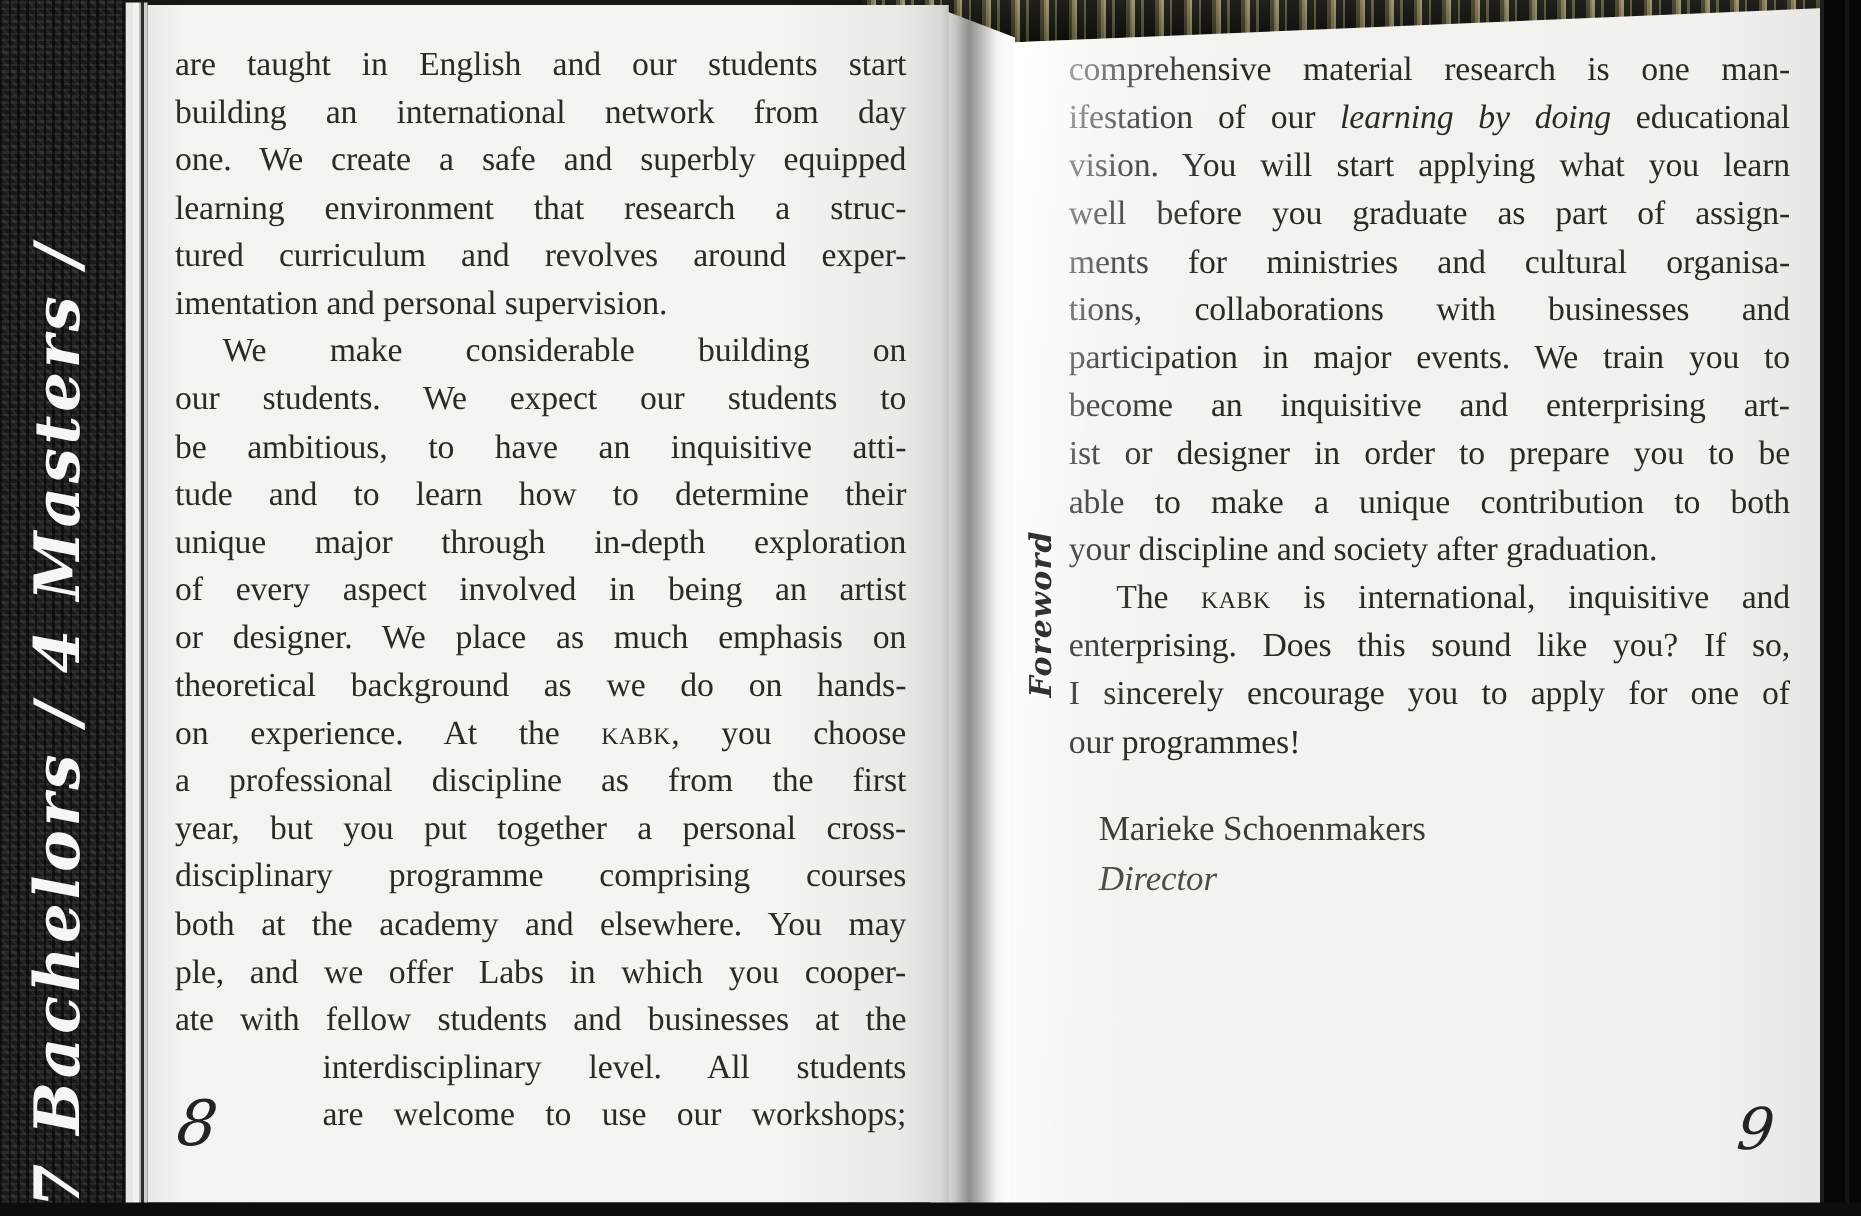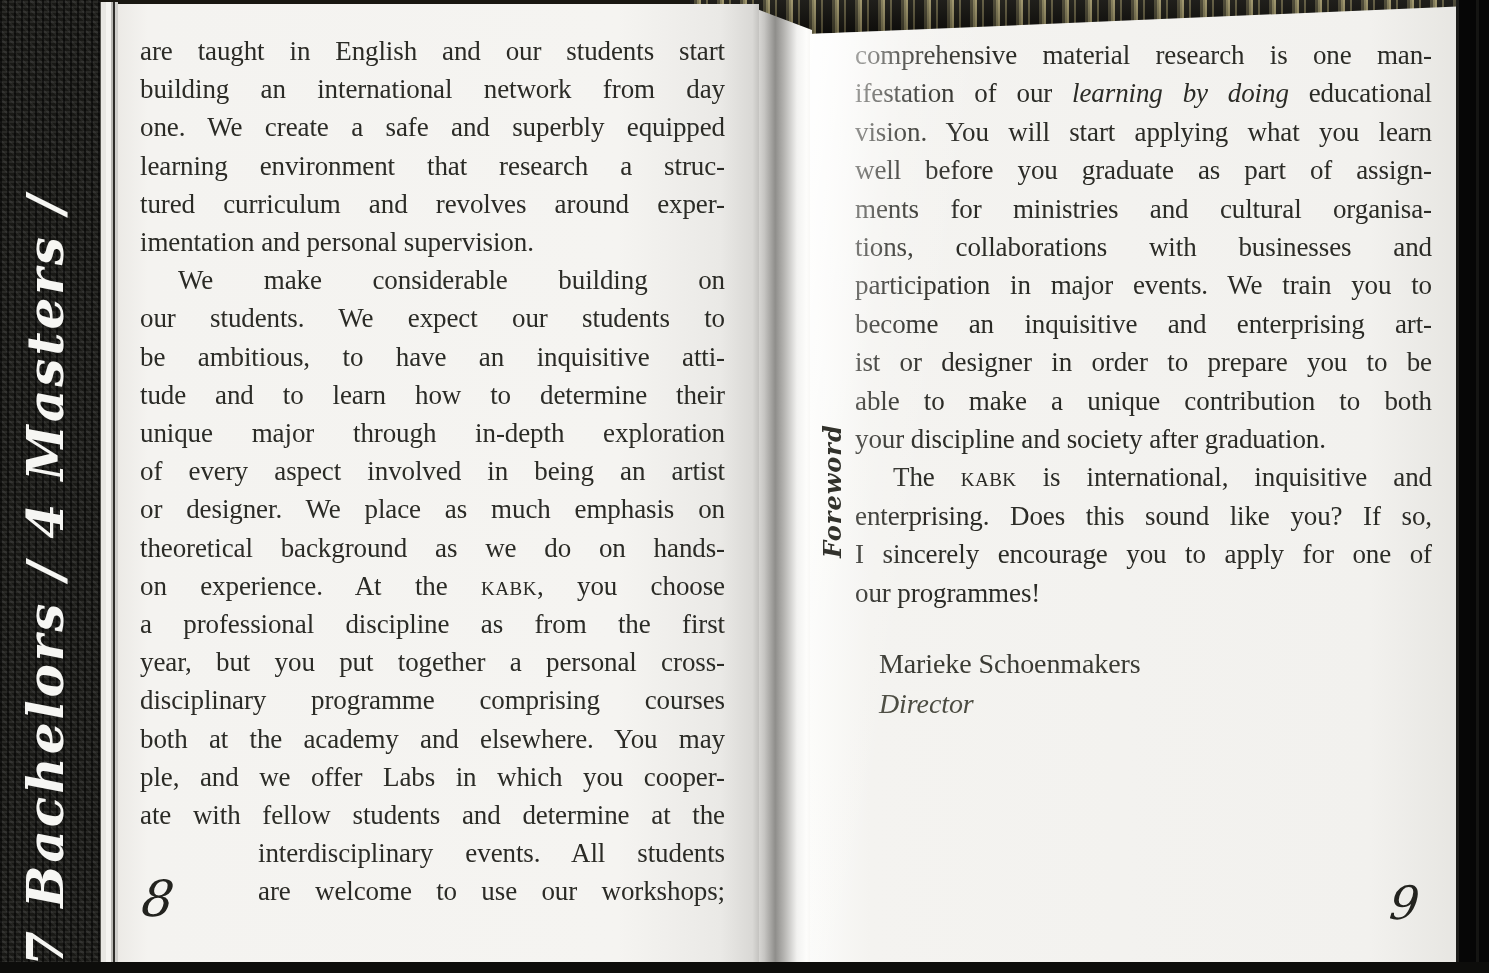--- a/index.html
+++ b/index.html
@@ -113,22 +113,22 @@
         <div class="line"><span>unique major through in-depth exploration</span></div>
         <div class="line"><span>of every aspect involved in being an artist</span></div>
         <div class="line"><span>or designer. We place as much emphasis on</span></div>
         <div class="line"><span>theoretical background as we do on hands-</span></div>
         <div class="line"><span>on experience. At the </span><span class="smallcaps">KABK</span><span>, you choose</span></div>
         <div class="line"><span>a professional discipline as from the first</span></div>
         <div class="line"><span>year, but you put together a personal cross-</span></div>
         <div class="line"><span>disciplinary programme comprising courses</span></div>
         <div class="line"><span>both at the academy and elsewhere. You may</span></div>
         <div class="line"><span>ple, and we offer Labs in which you cooper-</span></div>
-        <div class="line"><span>ate with fellow students and determine at the</span></div>
-        <div class="line ind2"><span>interdisciplinary events. All students</span></div>
+        <div class="line"><span>ate with fellow students and businesses at the</span></div>
+        <div class="line ind2"><span>interdisciplinary level. All students</span></div>
         <div class="line ind2"><span>are welcome to use our workshops;</span></div>
       </div>
     <div class="pagenum left-num">8</div>
   </div>
 
   <div class="gutter"></div>
 
   <div class="page right">
     <div class="foreword">Foreword</div>
     <div class="textblock">

